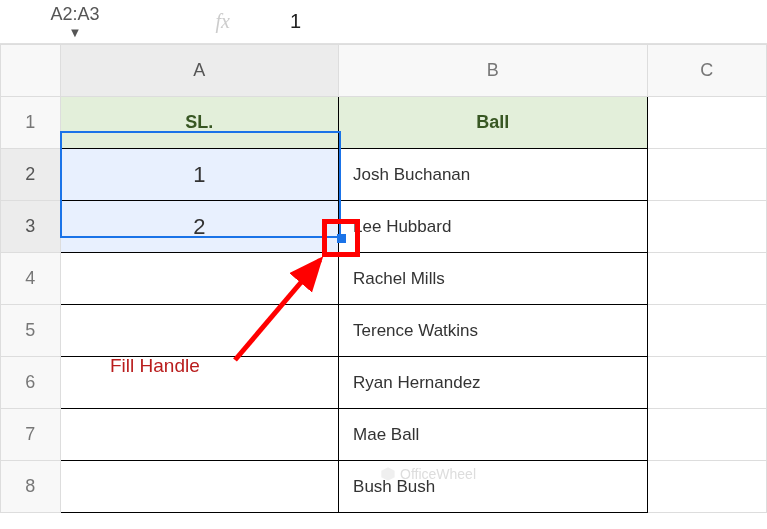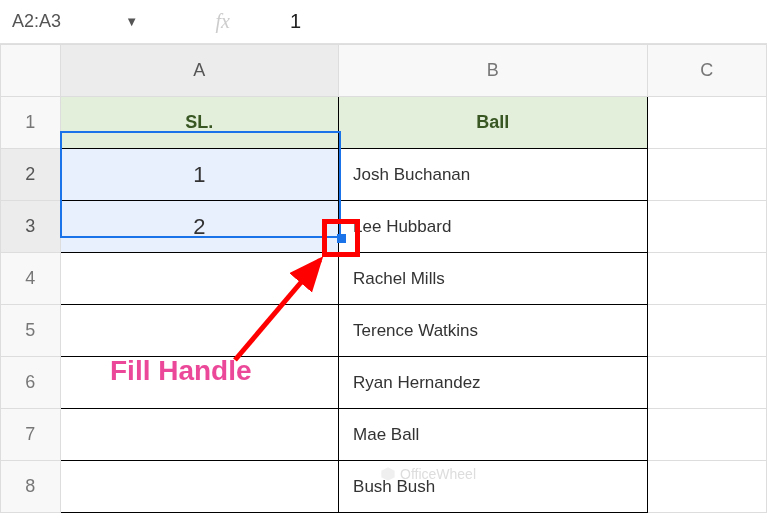--- a/index.html
+++ b/index.html
@@ -19,20 +19,21 @@
     border-bottom: 1px solid #e0e0e0;
   }
   .name-box {
     width: 150px;
     padding: 0 12px;
     font-size: 18px;
     color: #555;
     display: flex;
     align-items: center;
     justify-content: space-between;
+    flex-direction: column;
   }
   .name-box .dd {
     color: #555;
     font-size: 13px;
   }
   .fx-label {
     font-style: italic;
     font-family: "Times New Roman", serif;
     color: #ccc;
     font-size: 20px;
@@ -123,23 +124,23 @@
   .anno-box {
     position: absolute;
     border: 5px solid #ff0000;
     width: 38px;
     height: 38px;
     z-index: 7;
     pointer-events: none;
   }
   .anno-label {
     position: absolute;
-    color: #ec4899;
-    font-weight: bold;
-    font-size: 28px;
+    color: #b91c1c;
+    font-weight: normal;
+    font-size: 19px;
     z-index: 7;
     pointer-events: none;
   }
   .anno-arrow {
     position: absolute;
     z-index: 7;
     pointer-events: none;
   }
   .watermark {
     position: absolute;

